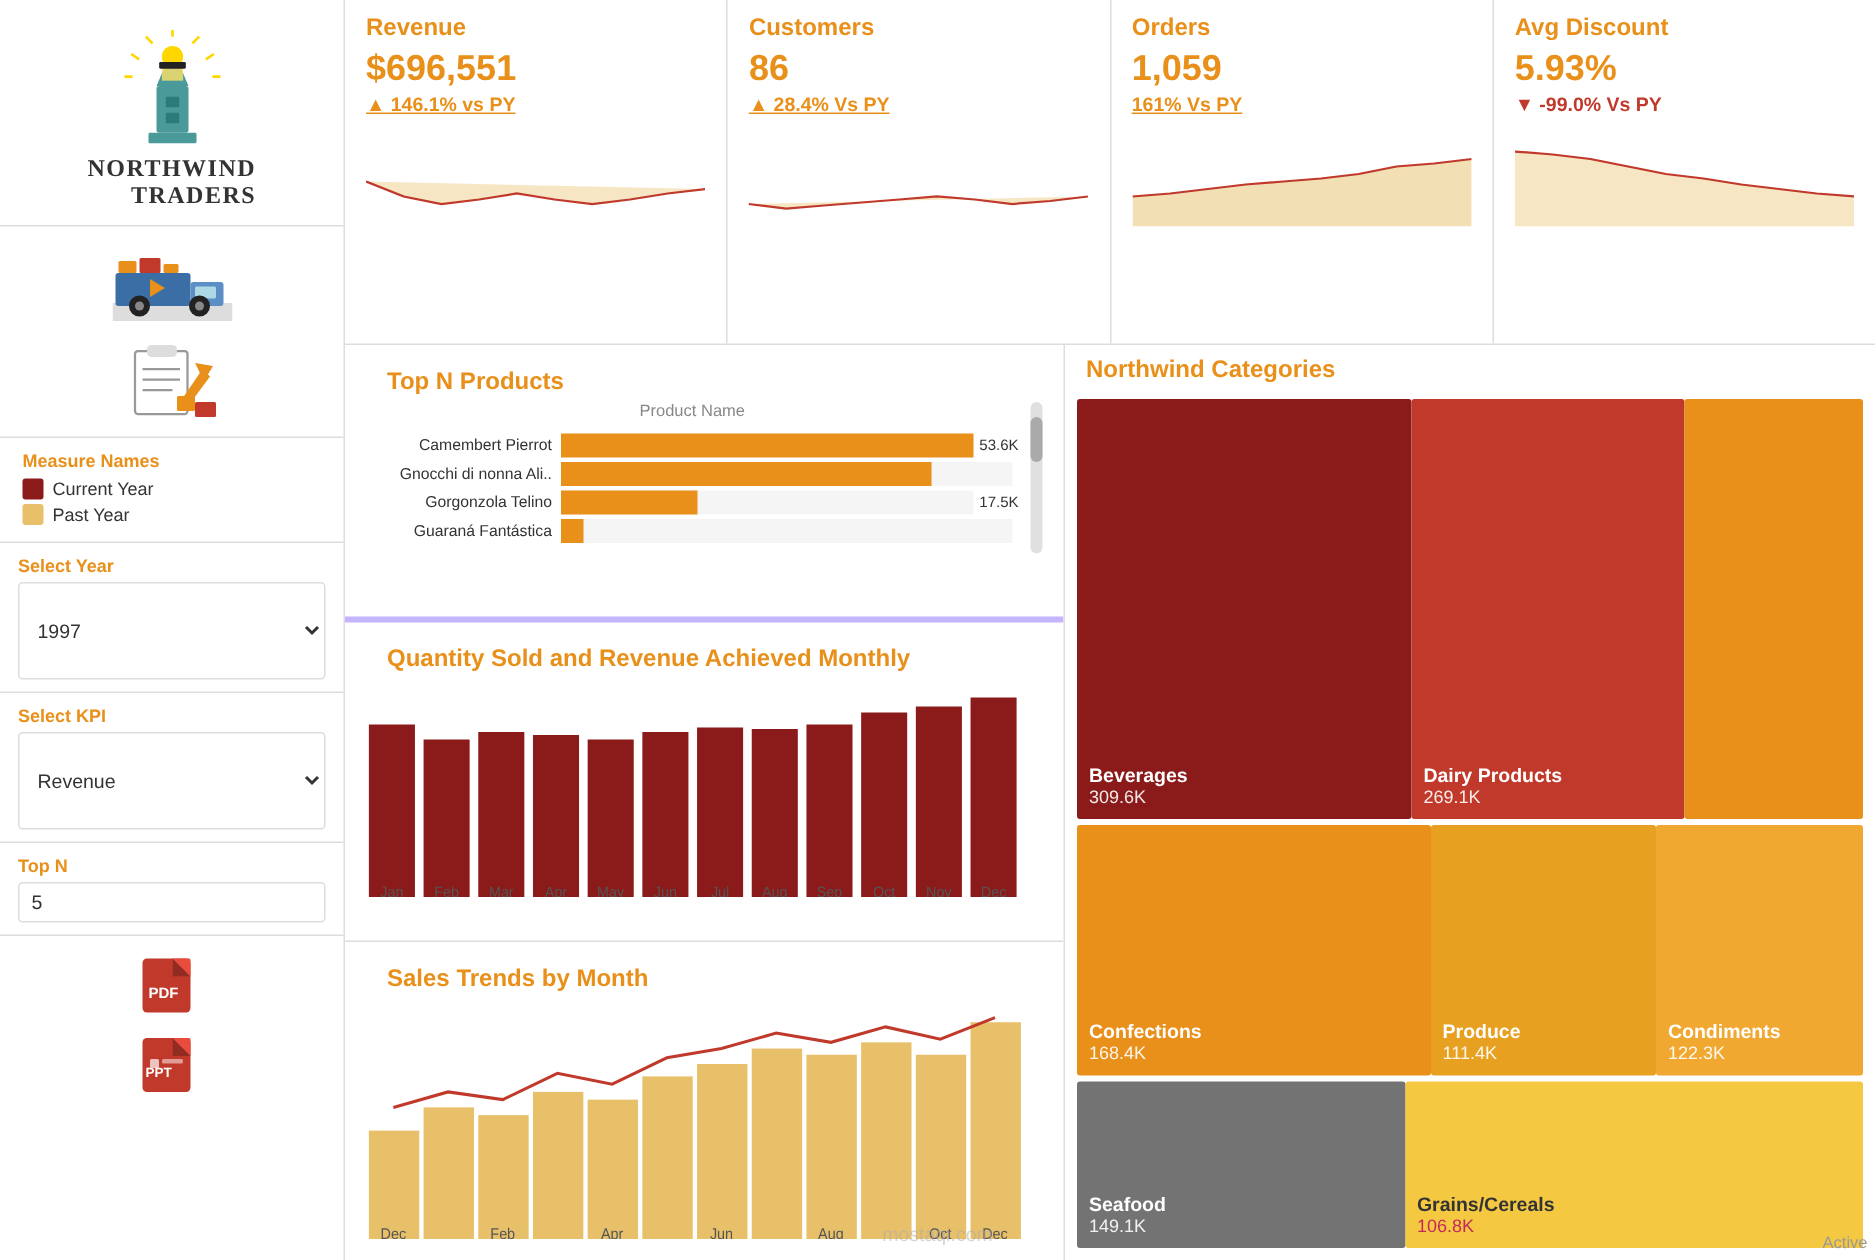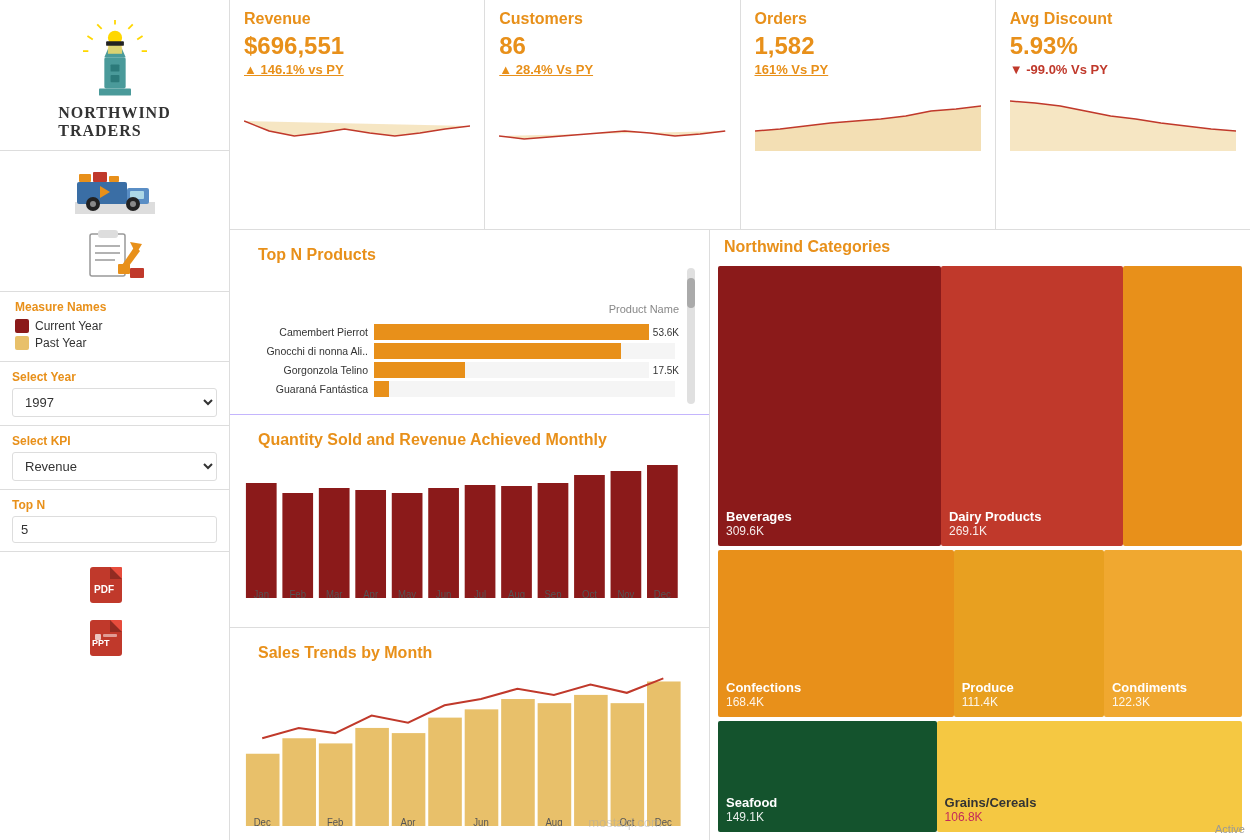--- a/index.html
+++ b/index.html
@@ -25,21 +25,21 @@
       width: 100%;
     }
     .logo-lighthouse {
       width: 80px;
       height: 80px;
     }
     .logo-text {
       font-family: Georgia, serif;
       font-size: 16px;
       font-weight: bold;
-      text-align: left;
+      text-align: right;
       color: #333;
       letter-spacing: 1px;
       text-transform: uppercase;
       margin-top: 4px;
     }
     .sidebar-icons {
       display: flex;
       flex-direction: column;
       align-items: center;
       width: 100%;
@@ -84,21 +84,21 @@
       border-bottom: 1px solid #ddd;
     }
     .filter-label {
       font-size: 12px;
       font-weight: bold;
       color: #e8901a;
       margin-bottom: 4px;
     }
     .filter-select {
       width: 100%;
-      padding: 5px 8px;
+      padding: 23px 8px;
       border: 1px solid #ddd;
       border-radius: 3px;
       font-size: 13px;
       background: #fff;
       color: #333;
       appearance: auto;
     }
     .filter-input {
       width: 100%;
       padding: 5px 8px;
@@ -116,20 +116,21 @@
       width: 100%;
     }
     .export-btn {
       width: 60px;
       height: 45px;
       border: none;
       cursor: pointer;
       background: transparent;
       display: flex;
       flex-direction: column;
+      align-items: center;
       justify-content: center;
       font-size: 10px;
       font-weight: bold;
     }
 
     
     .main-content {
       flex: 1;
       display: flex;
       flex-direction: column;
@@ -194,21 +195,21 @@
     }
     .section-title {
       font-size: 16px;
       font-weight: bold;
       color: #e8901a;
       padding: 8px 14px 4px;
     }
 
     
     .top-n-section {
-      border-bottom: 1px solid #c4b5fd;
+      border-bottom: 4px solid #c4b5fd;
       padding: 8px 14px;
       min-height: 185px;
     }
     .top-n-bars {
       padding: 4px 0;
     }
     .bar-row {
       display: flex;
       align-items: center;
       margin: 3px 0;
@@ -236,23 +237,22 @@
     }
     .bar-value {
       font-size: 10px;
       color: #333;
       margin-left: 4px;
       white-space: nowrap;
     }
     .top-n-header {
       font-size: 11px;
       color: #888;
-      text-align: right;
+      text-align: center;
       margin-bottom: 2px;
-      margin-top: 35px;
     }
 
     
     .monthly-section {
       border-bottom: 1px solid #ddd;
       padding: 8px 14px;
       flex: 1;
       min-height: 185px;
     }
 
@@ -484,21 +484,21 @@
       <div class="kpi-sparkline">
         <svg width="100%" height="70" viewBox="0 0 180 70" preserveAspectRatio="none">
           <polygon points="0,55 20,58 40,56 60,54 80,52 100,50 120,52 140,55 160,53 180,50" fill="#E8C06A" opacity="0.4"></polygon>
           <polyline points="0,55 20,58 40,56 60,54 80,52 100,50 120,52 140,55 160,53 180,50" fill="none" stroke="#c0392b" stroke-width="1.5"></polyline>
         </svg>
       </div>
     </div>
 
     <div class="kpi-card">
       <div class="kpi-title">Orders</div>
-      <div class="kpi-value">1,582</div>
+      <div class="kpi-value">1,059</div>
       <div class="kpi-change up">161% Vs PY</div>
       <div class="kpi-sparkline">
         <svg width="100%" height="70" viewBox="0 0 180 70" preserveAspectRatio="none">
           <polygon points="0,50 20,48 40,45 60,42 80,40 100,38 120,35 140,30 160,28 180,25 180,70 0,70" fill="#E8C06A" opacity="0.5"></polygon>
           <polyline points="0,50 20,48 40,45 60,42 80,40 100,38 120,35 140,30 160,28 180,25" fill="none" stroke="#c0392b" stroke-width="1.5"></polyline>
         </svg>
       </div>
     </div>
 
     <div class="kpi-card">
@@ -659,21 +659,21 @@
             <div class="treemap-cell-label">Produce</div>
             <div class="treemap-cell-value">111.4K</div>
           </div>
           <div class="treemap-cell" style="flex:1; background:#F0A830; min-height:100%;">
             <div class="treemap-cell-label">Condiments</div>
             <div class="treemap-cell-value">122.3K</div>
           </div>
         </div>
 
         <div class="treemap-row" style="flex:1; min-height:110px;">
-          <div class="treemap-cell" style="flex:1.4; background:#14532d; min-height:100%;">
+          <div class="treemap-cell" style="flex:1.4; background:#737373; min-height:100%;">
             <div class="treemap-cell-label">Seafood</div>
             <div class="treemap-cell-value">149.1K</div>
           </div>
           <div class="treemap-cell" style="flex:2; background:#F5C842; min-height:100%;">
             <div class="treemap-cell-label" style="color:#333;">Grains/Cereals</div>
             <div class="treemap-cell-value" style="color:#be185d;">106.8K</div>
           </div>
         </div>
 
       </div>

